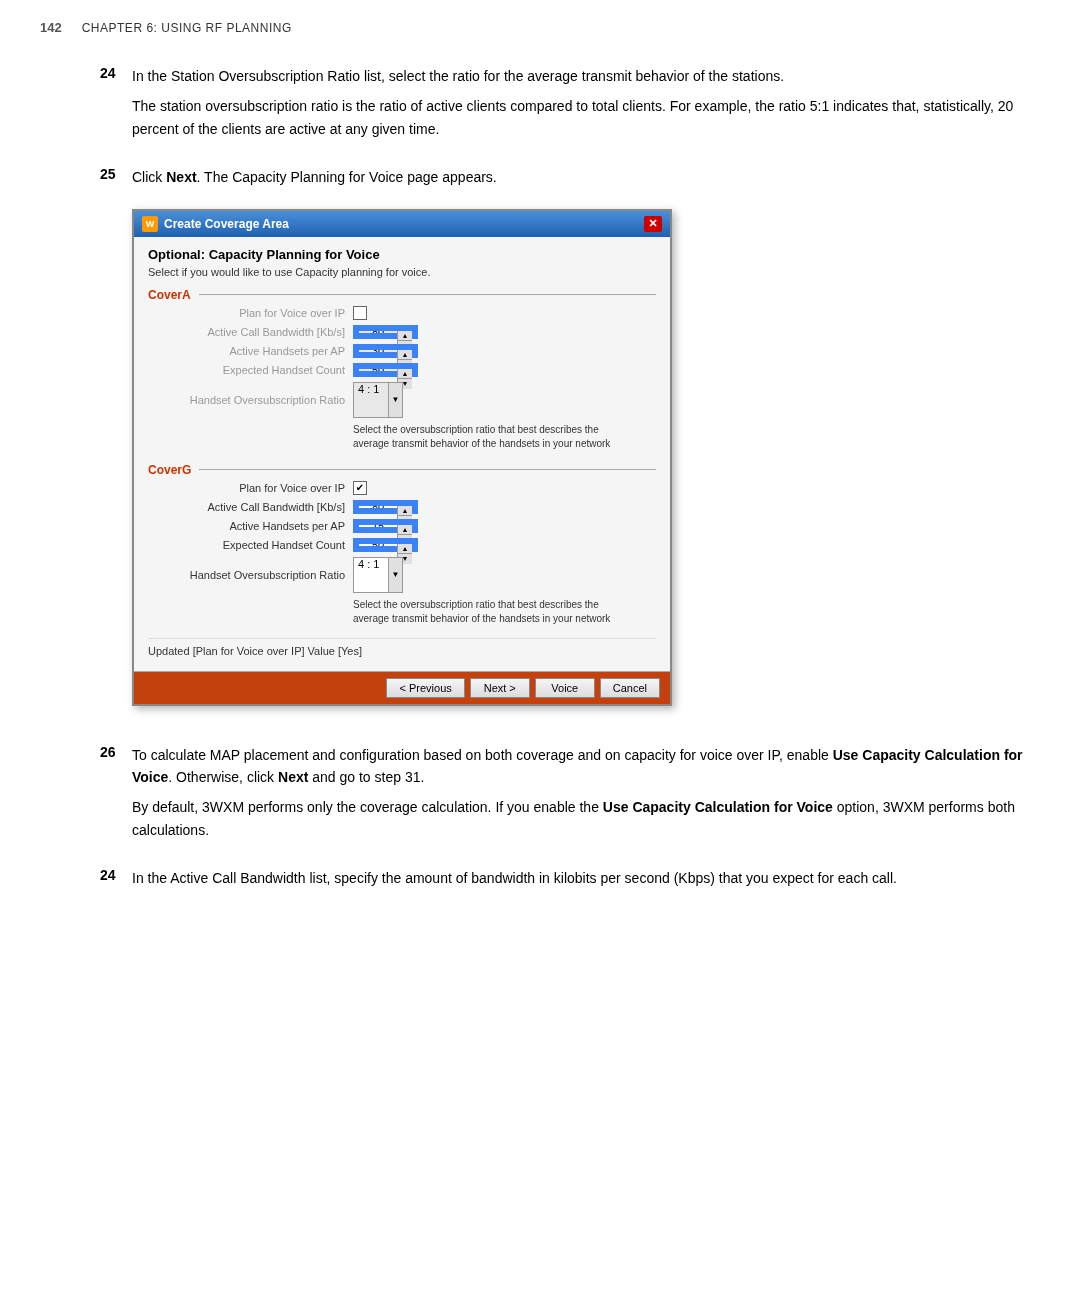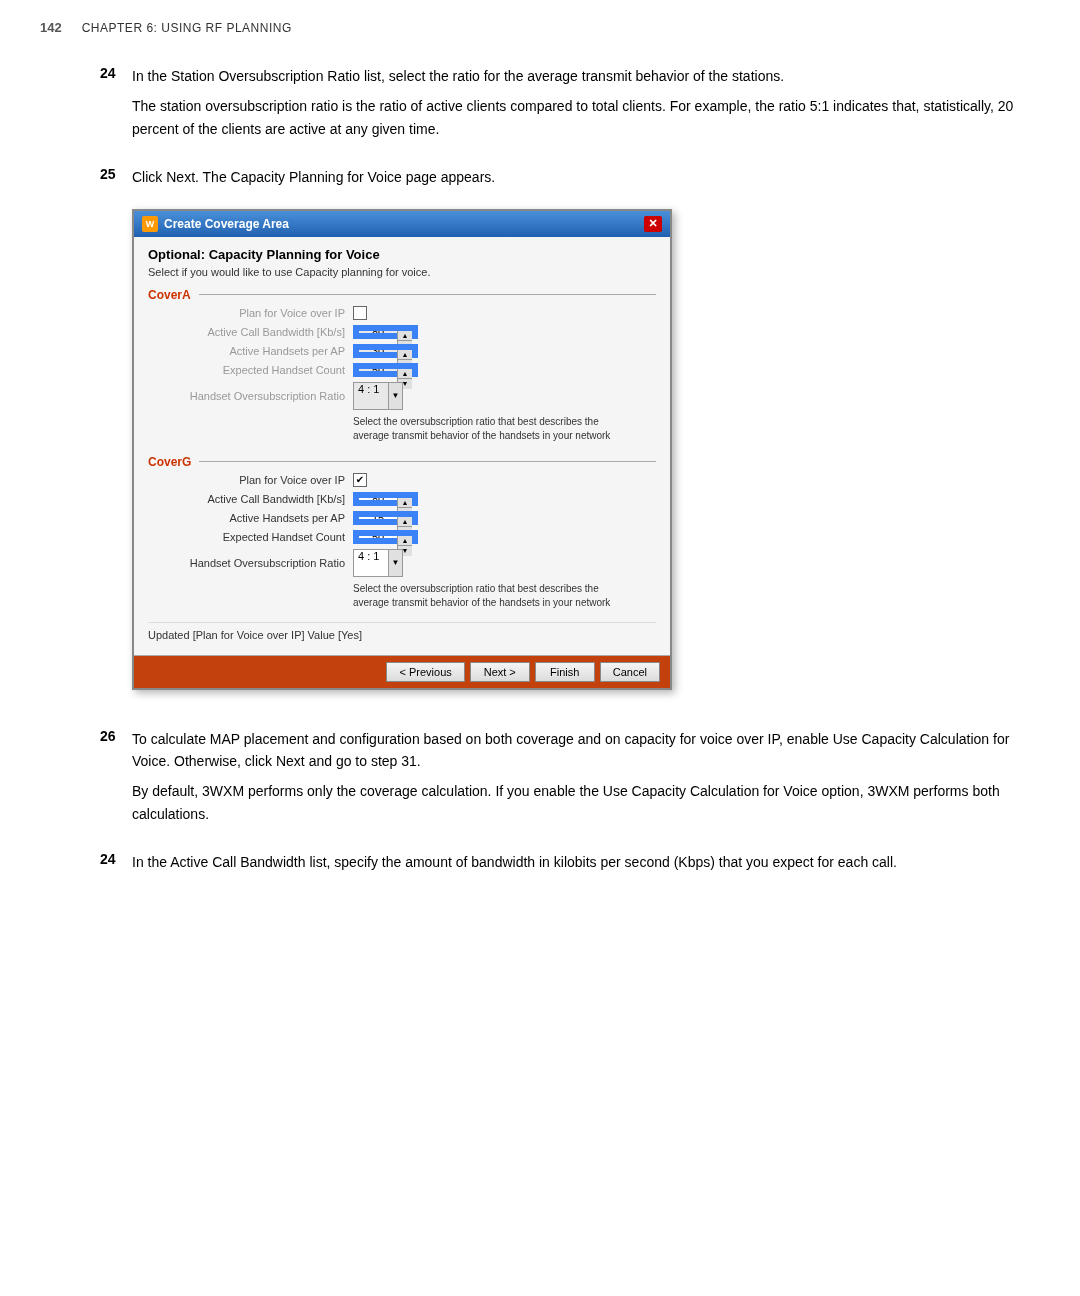--- a/index.html
+++ b/index.html
@@ -51,21 +51,21 @@
       flex: 1;
     }
     .step-body p {
       font-size: 14px;
       line-height: 1.6;
       margin-bottom: 8px;
     }
     .step-body p.sub-para {
       margin-top: 8px;
     }
-    b { font-weight: normal; }
+    b { font-weight: bold; }
 
     
     .dialog-wrapper {
       margin: 20px 0 20px 0;
     }
     .dialog {
       border: 2px solid #888;
       background: #f0f0f0;
       width: 540px;
       font-size: 12px;
@@ -221,21 +221,21 @@
     }
     .checkbox-input.checked {
       background: #fff;
     }
 
     .dropdown-input {
       display: flex;
       align-items: center;
       border: 1px solid #999;
       background: #fff;
-      height: 28px;
+      height: 36px;
       width: 50px;
     }
     .dropdown-input.disabled {
       background: #e8e8e8;
     }
     .dropdown-value {
       flex: 1;
       font-size: 11px;
       padding: 0 4px;
       height: 100%;
@@ -434,21 +434,21 @@
               </div>
               <div class="hint-text">Select the oversubscription ratio that best describes the average transmit behavior of the handsets in your network</div>
             </div>
 
             <div class="updated-text">Updated [Plan for Voice over IP] Value [Yes]</div>
           </div>
 
           <div class="dialog-footer">
             <button class="dialog-btn">&lt; Previous</button>
             <button class="dialog-btn">Next &gt;</button>
-            <button class="dialog-btn">Finish</button>
+            <button class="dialog-btn">Voice</button>
             <button class="dialog-btn">Cancel</button>
           </div>
         </div>
       </div>
 
     </div>
   </div>
 
   <div class="step">
     <div class="step-num">26</div>

